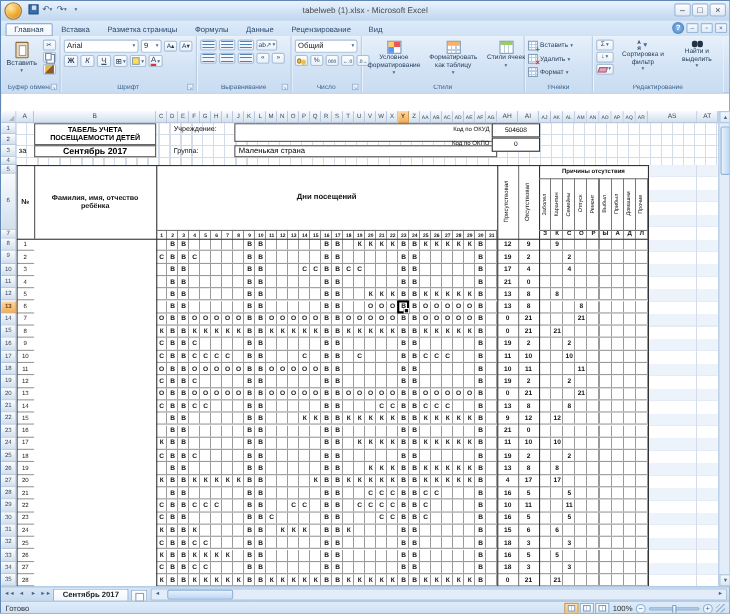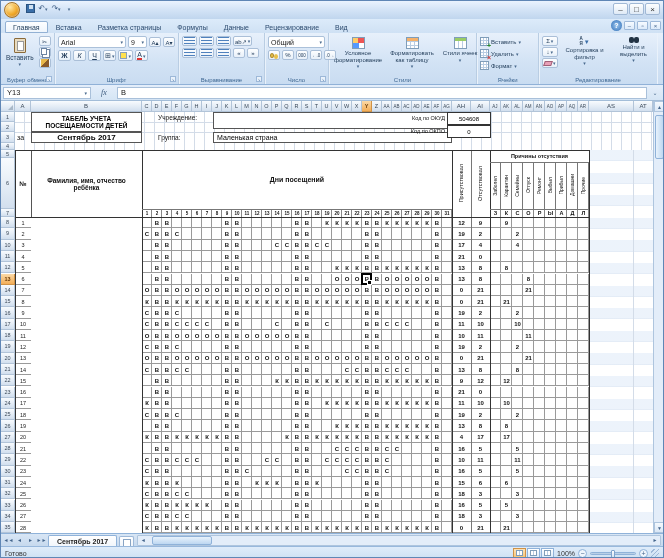--- a/index.html
+++ b/index.html
@@ -113,20 +113,21 @@
     <div class="qat">
       <span class="qbtn">
           <span class="ic-save"></span>
         </span>
       <span class="qbtn">↶<span class="car">▾</span></span>
       <span class="qbtn">↷<span class="car">▾</span></span>
       <span class="qbtn">
           <span class="car">▾</span>
         </span>
     </div>
+    <div class="title-text">tabelweb (1).xlsx - Microsoft Excel</div>
     <div class="wbtns">
       <span class="wbtn">–</span>
       <span class="wbtn">□</span>
       <span class="wbtn">×</span>
     </div>
   </div>
 
   <div class="tabrow">
     <div id="tabs-holder">
         <span class="rtab active">Главная</span>
@@ -323,29 +324,20 @@
         <div class="bigbtn">
           <span class="ic-find"></span>
           <span class="lbl2" style="width:40px">Найти и выделить</span>
           <span class="car">▾</span>
         </div>
       </div>
       <div class="grp-label">Редактирование</div>
     </div>
   </div>
 
-  <div class="fbar">
-    <span class="namebox">
-        <span>Y13</span>
-        <span class="car">▾</span>
-      </span>
-    <span class="fxbtn">fx</span>
-    <span class="fcontent">В</span>
-    <span class="fexpand">⌄</span>
-  </div>
 
   <div id="sheet">
 
     <div class="cellbox" style="left:30px;top:11px;width:111px;height:20px;font-size:6.5px;font-weight:bold;text-align:center;padding:0 4px">ТАБЕЛЬ УЧЕТА ПОСЕЩАЕМОСТИ ДЕТЕЙ</div>
     <div class="lbl" style="left:16px;top:33px;font-size:7px">за</div>
     <div class="cellbox" style="left:30px;top:31px;width:111px;height:11px;font-size:8px;font-weight:bold">Сентябрь 2017</div>
     <div class="lbl" style="left:157px;top:13px;font-size:6.5px">Учреждение:</div>
     <div class="cellbox" style="left:212px;top:11px;width:239px;height:17px"></div>
     <div class="lbl" style="left:157px;top:33px;font-size:6.5px">Группа:</div>
     <div class="cellbox" style="left:212px;top:31px;width:239px;height:11px;justify-content:flex-start;padding:0 3px;font-size:7px">Маленькая страна</div>

